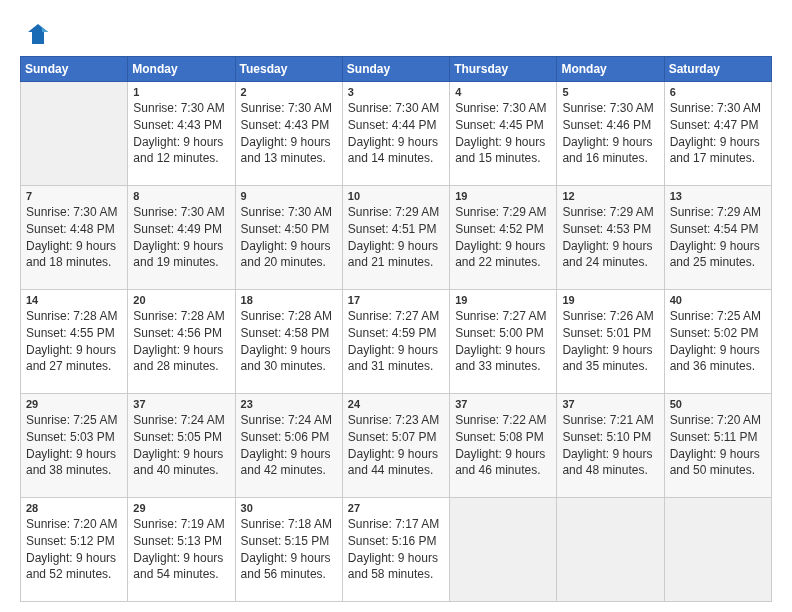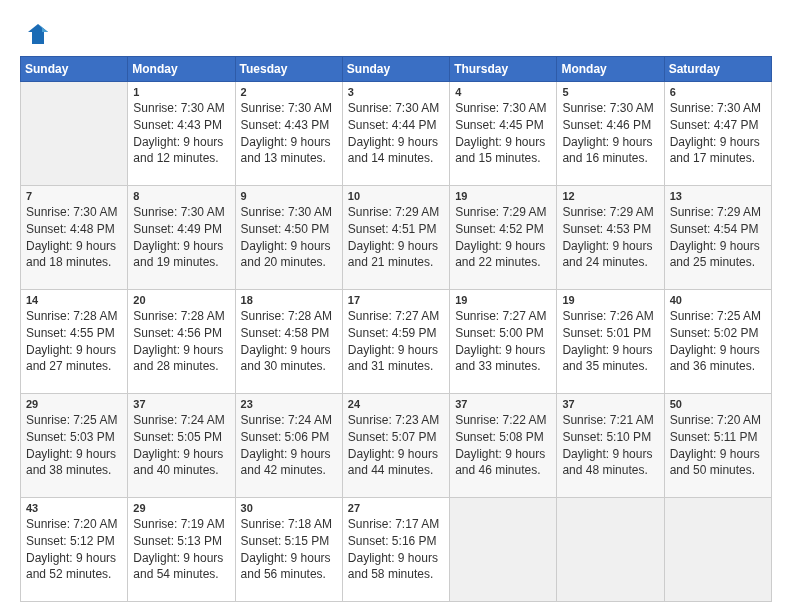--- a/index.html
+++ b/index.html
@@ -239,21 +239,21 @@
             <span class="day-num">37</span>
             <div class="day-info">Sunrise: 7:21 AM<br>Sunset: 5:10 PM<br>Daylight: 9 hours<br>and 48 minutes.</div>
           </td>
           <td>
             <span class="day-num">50</span>
             <div class="day-info">Sunrise: 7:20 AM<br>Sunset: 5:11 PM<br>Daylight: 9 hours<br>and 50 minutes.</div>
           </td>
         </tr>
         <tr>
           <td>
-            <span class="day-num">43</span>
+            <span class="day-num">28</span>
             <div class="day-info">Sunrise: 7:20 AM<br>Sunset: 5:12 PM<br>Daylight: 9 hours<br>and 52 minutes.</div>
           </td>
           <td>
             <span class="day-num">29</span>
             <div class="day-info">Sunrise: 7:19 AM<br>Sunset: 5:13 PM<br>Daylight: 9 hours<br>and 54 minutes.</div>
           </td>
           <td>
             <span class="day-num">30</span>
             <div class="day-info">Sunrise: 7:18 AM<br>Sunset: 5:15 PM<br>Daylight: 9 hours<br>and 56 minutes.</div>
           </td>

